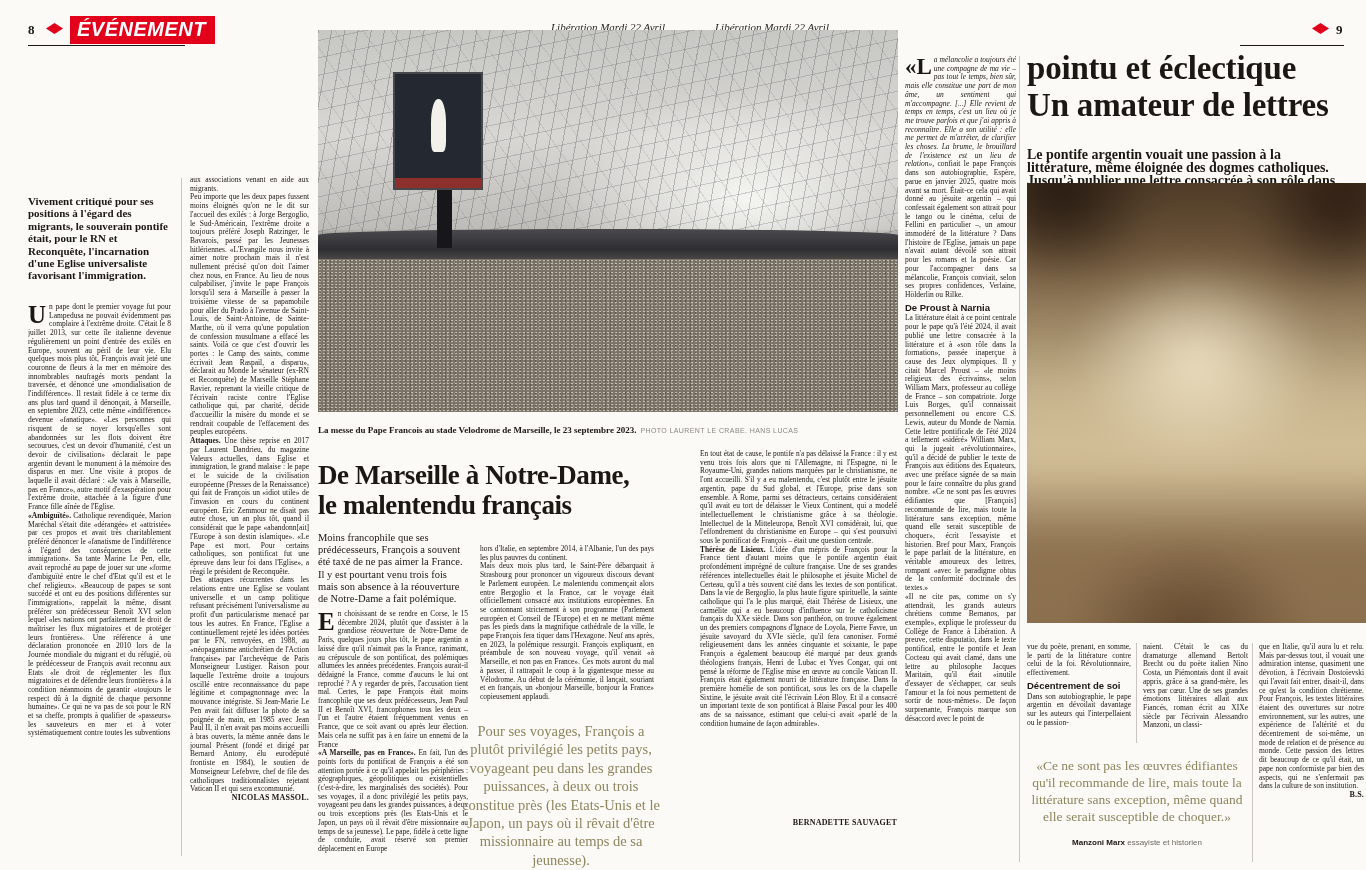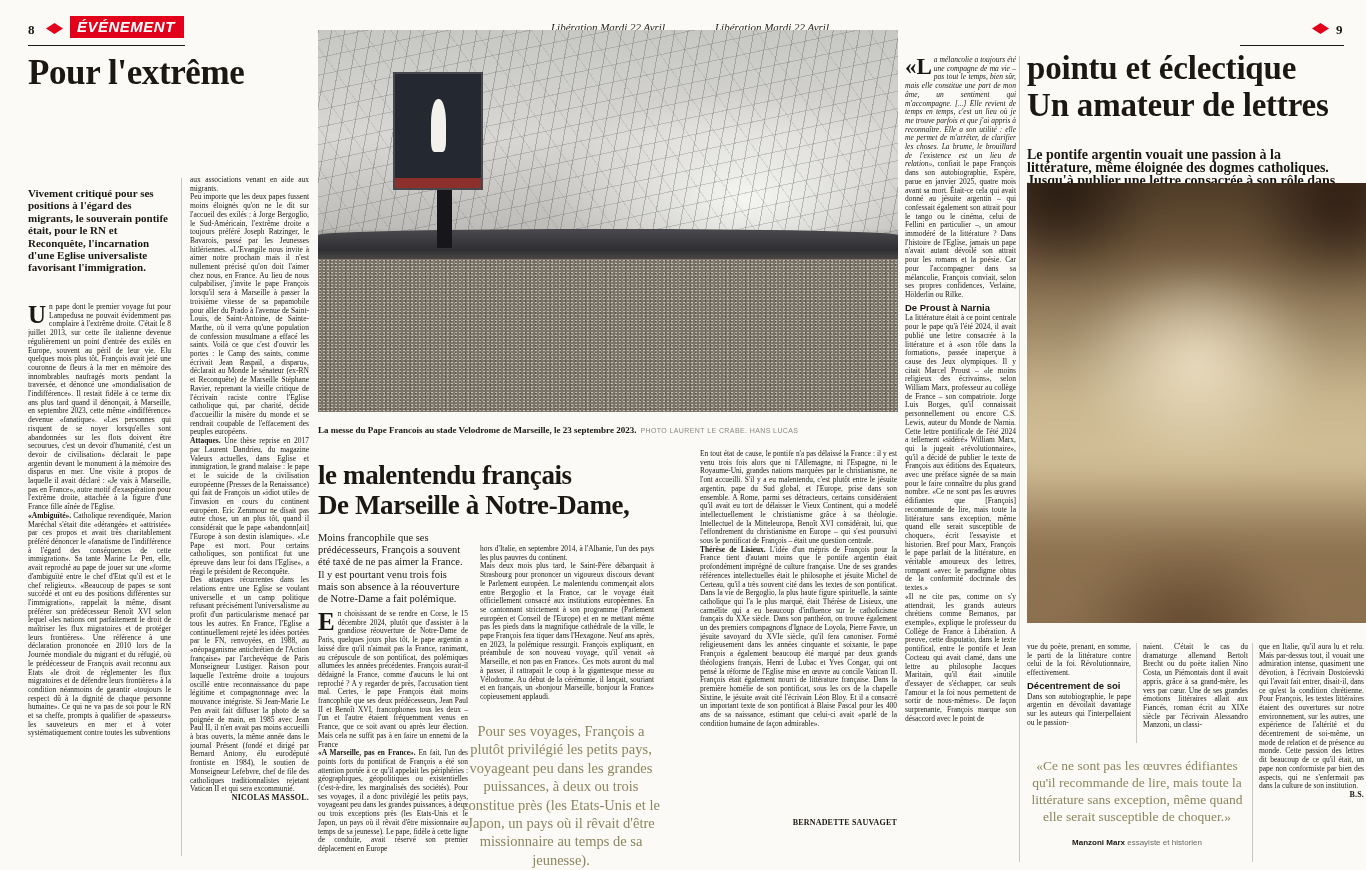--- a/index.html
+++ b/index.html
@@ -5,21 +5,21 @@
   * { margin:0; padding:0; box-sizing:border-box; }
   html,body { width:1366px; height:870px; background:#fbfaf6; overflow:hidden; }
   body { position:relative; font-family:"Liberation Serif","DejaVu Serif",serif; color:#1b1712; }
   .abs { position:absolute; }
 
   
   .pagenum { font-weight:700; font-size:13px; }
   .diamond { display:inline-block; width:17px; height:11px; background:#e2001a;
              clip-path:polygon(50% 0,100% 50%,50% 100%,0 50%); vertical-align:middle; }
   .section-badge { background:#e2001a; color:#fff; font-family:"Liberation Sans",sans-serif;
-             font-weight:700; font-style:italic; font-size:15px; letter-spacing:.5px;
+             font-weight:700; font-style:italic; font-size:20px; letter-spacing:.5px;
              padding:2px 9px 3px 7px; display:inline-block;text-align:right; }
   .edition { font-style:italic; font-size:11px; color:#2a2520; }
   .hrule { background:#1b1712; height:1px; }
   .hrule.thin { height:0.7px; background:#6b6a66; }
 
   
   .headline { font-weight:700; letter-spacing:-0.4px; }
   .headline span { display:block; }
   .standfirst { font-weight:700; }
   .bodycol { text-align:justify; overflow:hidden; }
@@ -29,21 +29,21 @@
   .byline { font-weight:700; text-align:right; font-size:8px; letter-spacing:.2px; }
   .vrule { width:1px; background:#c9c6bf; }
   .subhead { font-family:"Liberation Sans",sans-serif; font-weight:700; font-size:9.5px;
              margin:4px 0 2px 0; text-align:left; }
   .pullquote { color:#8c855e; text-align:center; font-size:14.5px; line-height:1.27; }
   .pq-attr { text-align:center; font-family:"Liberation Sans",sans-serif; font-size:8px; color:#6d6a62; }
   .pq-attr b { color:#1b1712; }
 
   
   .hl-left { font-size:35px; line-height:38px; }
-  .sf-left { font-size:11px; line-height:12.4px; }
+  .sf-left { font-size:11px; line-height:12.4px;margin-top:8px; }
   .col-7 { font-size:7.5px; line-height:8.7px; }
 
   
   .photo-frame { overflow:hidden; background:
       radial-gradient(ellipse 55% 45% at 74% 44%, rgba(248,248,244,.95) 0%, rgba(248,248,244,0) 62%),
       linear-gradient(180deg,#c7c7c3 0%,#d8d7d3 28%,#bdbcb8 52%,#6f6b63 56%,#7d776d 60%,#84786a 100%); }
   .truss { position:absolute; left:0; top:0; width:100%; height:57%; opacity:.55;
       background:
         repeating-linear-gradient(100deg, rgba(70,70,72,.55) 0 1px, transparent 1px 13px),
         repeating-linear-gradient(-12deg, rgba(90,90,92,.45) 0 1px, transparent 1px 17px),
@@ -103,21 +103,20 @@
 <div class="abs edition" style="left:712px;top:21px;width:120px;text-align:center;">Libération Mardi 22 Avril 2025</div>
 <div class="abs hrule thin" style="left:716px;top:33px;width:112px;"></div>
 
 <span class="abs diamond" style="left:1312px;top:23px;"></span>
 <div class="abs" style="left:1336px;top:20px;">
   <span class="pagenum">9</span>
 </div>
 <div class="abs hrule" style="left:1240px;top:45px;width:104px;"></div>
 
 <h1 class="abs headline hl-left" style="left:28px;top:54px;width:288px;">
-  <span>Pour l'extrême</span>
 </h1>
 
 <div class="abs standfirst sf-left" style="left:28px;top:187px;width:142px;">Vivement critiqué pour ses positions à l'égard des migrants, le souverain pontife était, pour le RN et Reconquête, l'incarnation d'une Eglise universaliste favorisant l'immigration.</div>
 
 <div class="abs bodycol col-7" style="left:28px;top:303px;width:143px;height:555px;">
   <p><span class="dc">U</span><span>n pape dont le premier voyage fut pour Lampedusa ne pouvait évidemment pas complaire à l'extrême droite. C'était le 8 juillet 2013, sur cette île italienne devenue régulièrement un point d'entrée des exilés en Europe, souvent au péril de leur vie. Elu quelques mois plus tôt, François avait jeté une couronne de fleurs à la mer en mémoire des innombrables naufragés morts pendant la traversée, et dénoncé une «mondialisation de l'indifférence». Il restait fidèle à ce terme dix ans plus tard quand il dénonçait, à Marseille, en septembre 2023, cette même «indifférence» devenue «fanatique». «Les personnes qui risquent de se noyer lorsqu'elles sont abandonnées sur les flots doivent être secourues, c'est un devoir d'humanité, c'est un devoir de civilisation» déclarait le pape argentin devant le monument à la mémoire des disparus en mer. Une visite à propos de laquelle il avait déclaré : «Je vais à Marseille, pas en France», autre motif d'exaspération pour l'extrême droite, attachée à la figure d'une France fille aînée de l'Eglise.</span></p>
   <p><span class="lead">«Ambiguïté».</span> <span>Catholique revendiquée, Marion Maréchal s'était dite «dérangée» et «attristée» par ces propos et avait très charitablement préféré dénoncer le «fanatisme de l'indifférence à l'égard des conséquences de cette immigration». Sa tante Marine Le Pen, elle, avait reproché au pape de jouer sur une «forme d'ambiguïté entre le chef d'Etat qu'il est et le chef religieux». «Beaucoup de papes se sont succédé et ont eu des positions différentes sur l'immigration», rappelait la même, disant préférer son prédécesseur Benoît XVI selon lequel «les nations ont parfaitement le droit de maîtriser les flux migratoires et de protéger leurs frontières». Une référence à une déclaration prononcée en 2010 lors de la Journée mondiale du migrant et du réfugié, où le prédécesseur de François avait reconnu aux Etats «le droit de réglementer les flux migratoires et de défendre leurs frontières» à la condition néanmoins de garantir «toujours le respect dû à la dignité de chaque personne humaine». Ce qui ne va pas de soi pour le RN et sa cheffe, prompts à qualifier de «passeurs» les sauveteurs en mer et à voter systématiquement contre toutes les subventions</span></p>
 </div>
 
 <div class="abs vrule" style="left:181px;top:178px;height:678px;"></div>
@@ -139,22 +138,22 @@
     <div class="screen-strip"></div>
   </div>
   <div class="speaker"></div>
 </div>
 <div class="abs" style="left:318px;top:419px;width:580px;">
   <span class="caption">La messe du Pape Francois au stade Velodrome de Marseille, le 23 septembre 2023.</span>
   <span class="credit">PHOTO LAURENT LE CRABE. HANS LUCAS</span>
 </div>
 
 <h2 class="abs headline hl-mid" style="left:318px;top:460px;width:340px;">
+  <span>De Marseille à Notre-Dame,</span>
   <span>le malentendu français</span>
-  <span>De Marseille à Notre-Dame,</span>
 </h2>
 
 <div class="abs sf-mid" style="left:318px;top:532px;width:150px;">Moins francophile que ses prédécesseurs, François a souvent été taxé de ne pas aimer la France. Il y est pourtant venu trois fois mais son absence à la réouverture de Notre-Dame a fait polémique.</div>
 
 <div class="abs bodycol col-mid" style="left:318px;top:610px;width:150px;height:248px;">
   <p><span class="dc">E</span><span>n choisissant de se rendre en Corse, le 15 décembre 2024, plutôt que d'assister à la grandiose réouverture de Notre-Dame de Paris, quelques jours plus tôt, le pape argentin a laissé dire qu'il n'aimait pas la France, ranimant, au crépuscule de son pontificat, des polémiques allumées les années précédentes. François aurait-il dédaigné la France, comme d'aucuns le lui ont reproché ? A y regarder de près, l'accusation tient mal. Certes, le pape François était moins francophile que ses deux prédécesseurs, Jean Paul II et Benoît XVI, francophones tous les deux – l'un et l'autre étaient fréquemment venus en France, que ce soit avant ou après leur élection. Mais cela ne suffit pas à en faire un ennemi de la France</span></p>
   <p><span class="lead">«A Marseille, pas en France».</span> <span>En fait, l'un des points forts du pontificat de François a été son attention portée à ce qu'il appelait les périphéries : géographiques, géopolitiques ou existentielles (c'est-à-dire, les marginalisés des sociétés). Pour ses voyages, il a donc privilégié les petits pays, voyageant peu dans les grandes puissances, à deux ou trois exceptions près (les Etats-Unis et le Japon, un pays où il rêvait d'être missionnaire au temps de sa jeunesse). Le pape, fidèle à cette ligne de conduite, avait réservé son premier déplacement en Europe</span></p>
 </div>
 
 <div class="abs bodycol col-mid" style="left:480px;top:545px;width:174px;height:165px;">

